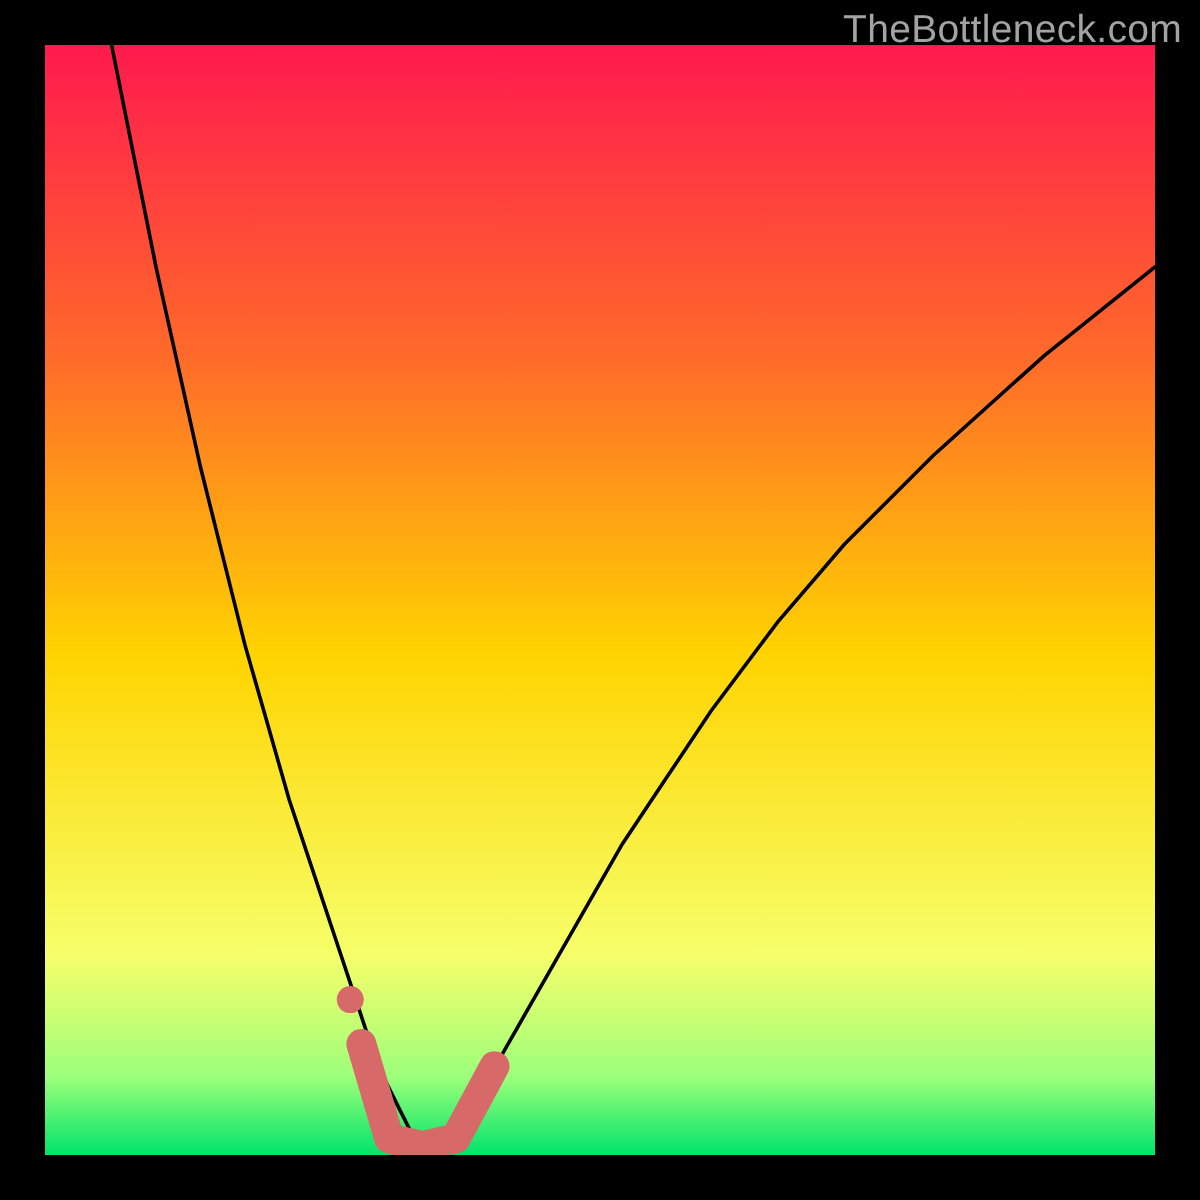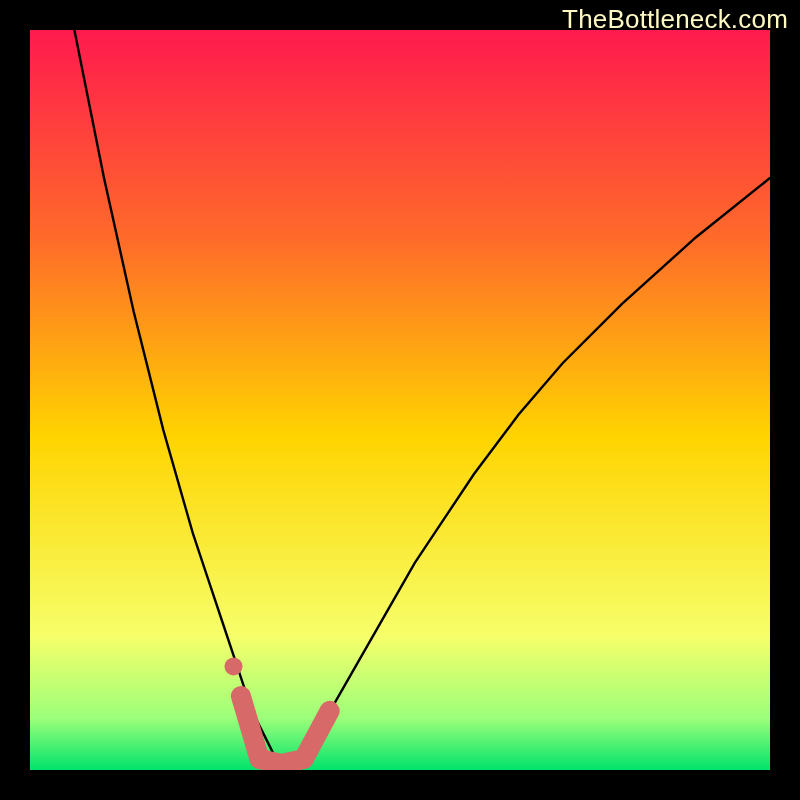--- a/index.html
+++ b/index.html
@@ -24,21 +24,21 @@
     left: 30px;
     top: 30px;
     width: 740px;
     height: 740px;
     
   }
   .watermark {
     position: absolute;
     top: 4px;
     right: 12px;
-    color: #fef9c3;
+    color: #a3a3a3;
     font-size: 26px;
     font-weight: 500;
     letter-spacing: 0.2px;
   }
   svg {
     display: block;
   }
 </style>
 </head>
 <body>

